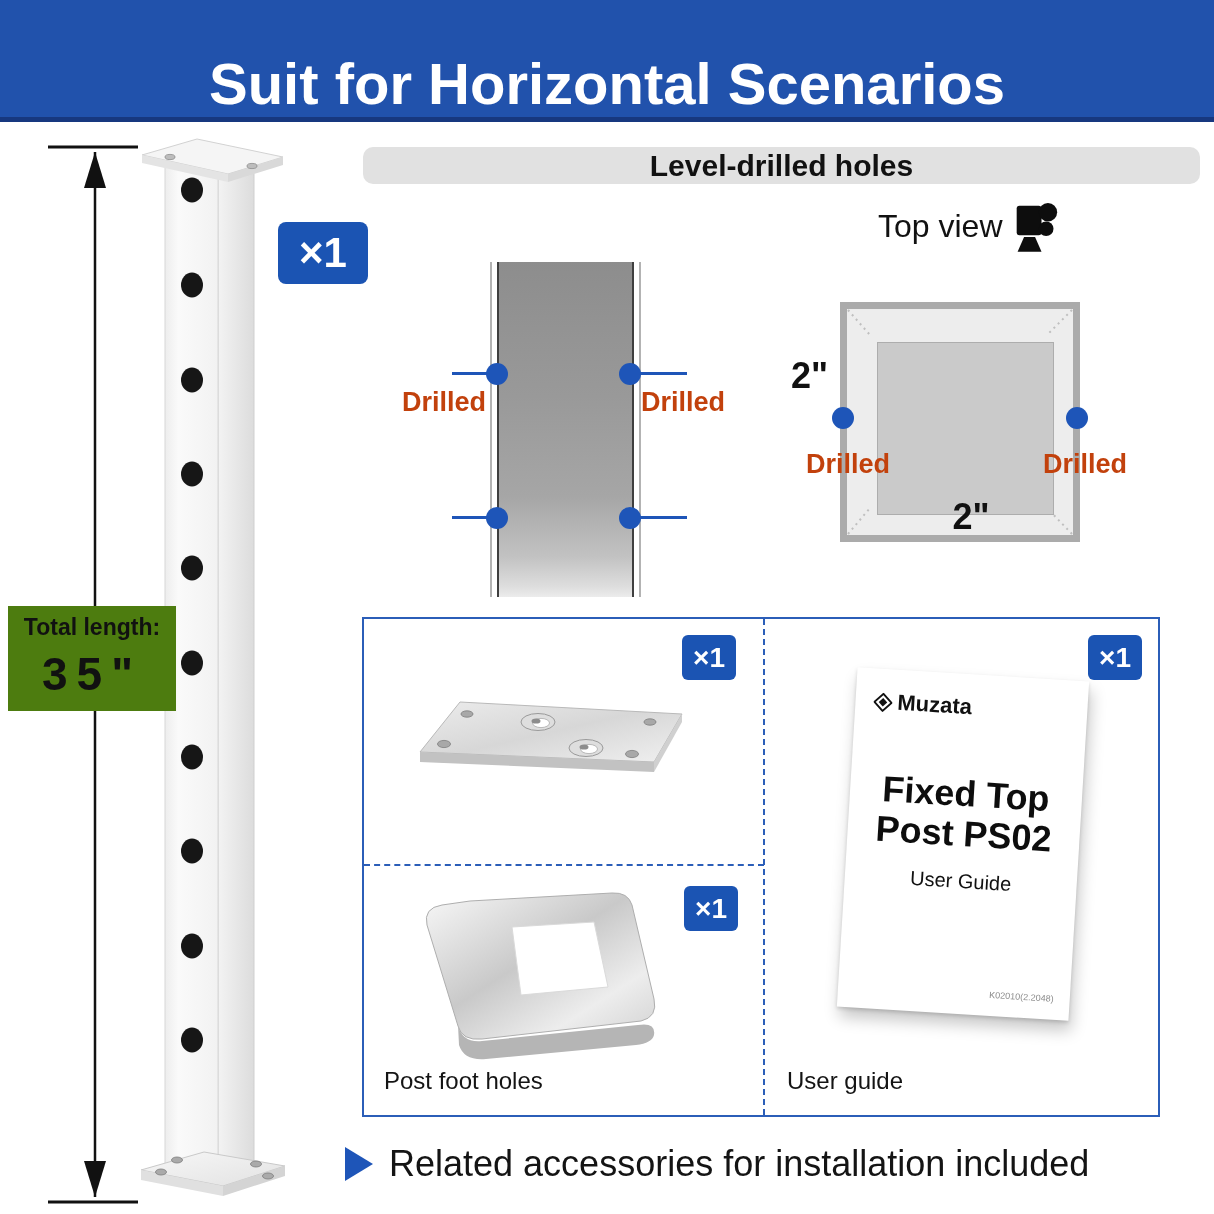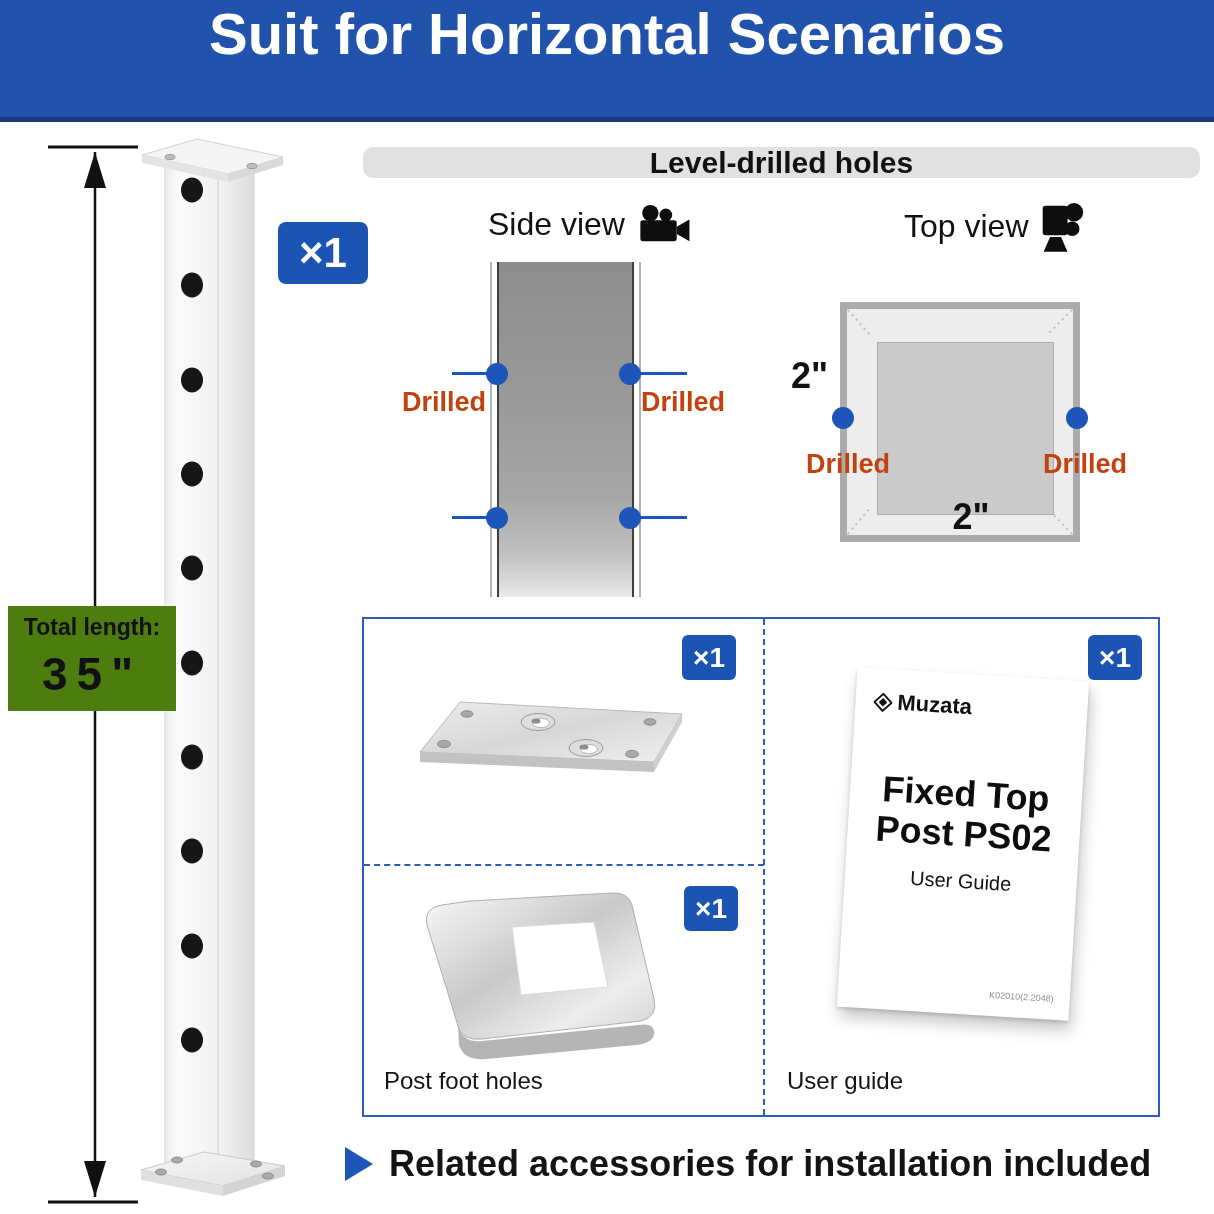--- a/index.html
+++ b/index.html
@@ -4,51 +4,51 @@
 <style>
   html,body{margin:0;padding:0;background:#fff;}
   .canvas{
     position:relative; width:1214px; height:1214px; overflow:hidden;
     background:#fff; font-family:"Liberation Sans", sans-serif; color:#111;
   }
   
   .banner{
     position:absolute; left:0; top:0; width:1214px; height:117px;
     background:#2152AC; border-bottom:5px solid #17387F;
-    display:flex; align-items:flex-start; justify-content:center;
+    display:flex; align-items:flex-end; justify-content:center;
   }
   .banner h1{
     margin:0; color:#fff; font-size:58px; font-weight:800; letter-spacing:0;
   }
   
   .qty-badge{
     position:absolute; background:#1B54B3; color:#fff; font-weight:800;
     display:flex; align-items:center; justify-content:center; border-radius:8px;
   }
   .badge-post{left:278px; top:222px; width:90px; height:62px; font-size:42px;}
   .badge-cell{width:54px; height:45px; font-size:28px; border-radius:6px;}
   
   .total-wrap{
     position:absolute; left:8px; top:606px; width:168px; background:#4d7c0f;
     text-align:center; padding:8px 0 10px 0; z-index:3;
   }
   .total-label{font-size:23px; font-weight:700;}
   .total-value{font-size:46px; font-weight:800; letter-spacing:9px; margin-top:6px;}
   
   .gray-bar{
-    position:absolute; left:363px; top:147px; width:837px; height:31px;
+    position:absolute; left:363px; top:147px; width:837px; height:37px;
     background:#E1E1E1; border-radius:10px; display:flex; align-items:center;
     justify-content:center; font-size:30px; font-weight:700;
   }
   .view-label{
     position:absolute; display:flex; align-items:center; gap:10px;
     font-size:32px; font-weight:500;
   }
   .view-side{left:488px; top:204px;}
-  .view-top{left:878px; top:198px;margin-left:26px;}
+  .view-top{left:878px; top:198px;}
   
   .sv-rect{
     position:absolute; left:497px; top:262px; width:137px; height:335px;
     box-sizing:border-box;
     background:linear-gradient(180deg,#8d8d8d 0%,#999 40%,#a6a6a6 70%,#c2c2c2 88%,#dedede 97%,#ececec 100%);
     border-left:2px solid #3f3f3f; border-right:2px solid #3f3f3f;
   }
   .sv-edge{position:absolute; top:262px; width:2px; height:335px; background:#b3b3b3;}
   .dot{position:absolute; width:22px; height:22px; border-radius:50%; background:#1E55B8;}
   .ann-line{position:absolute; height:3px; background:#1E55B8;}
@@ -88,21 +88,21 @@
     font-size:22px; font-weight:800; color:#111;}
   .guide-title{position:absolute; left:0; top:100px; width:100%; text-align:center;
     font-size:36px; font-weight:800; line-height:1.12; color:#0d0d0d;}
   .guide-sub{position:absolute; left:0; top:196px; width:100%; text-align:center;
     font-size:20px; font-weight:500;}
   .guide-code{position:absolute; right:16px; bottom:16px; font-size:9px; color:#8a8a8a;}
   
   .footer-note{position:absolute; left:345px; top:1143px; display:flex; align-items:center; gap:16px;}
   .play-tri{width:0; height:0; border-top:17px solid transparent; border-bottom:17px solid transparent;
     border-left:28px solid #1E55B8;}
-  .footer-text{font-size:36px; font-weight:700; color:#141414;}
+  .footer-text{font-size:36px; font-weight:400; color:#141414;}
   svg{display:block;}
 </style>
 </head>
 <body>
 
 <div class="canvas">
 
   <header class="banner">
     <h1>Suit for Horizontal Scenarios</h1>
   </header>
@@ -163,31 +163,20 @@
     <div class="total-label">Total length:</div>
     <div class="total-value">35"</div>
   </div>
 
   <div class="qty-badge badge-post">×1</div>
 
   <div class="gray-bar">
     <span>Level-drilled holes</span>
   </div>
 
-  <div class="view-label view-side">
-    <span>Side view</span>
-    <span>
-      <svg width="58" height="40" viewBox="0 0 60 44">
-        <circle cx="15" cy="10" r="9" fill="#0d0d0d"></circle>
-        <circle cx="32" cy="12" r="7" fill="#0d0d0d"></circle>
-        <rect x="4" y="18" width="40" height="23" rx="3" fill="#0d0d0d"></rect>
-        <polygon points="44,25 58,17 58,41 44,33" fill="#0d0d0d"></polygon>
-      </svg>
-    </span>
-  </div>
   <div class="view-label view-top">
     <span>Top view</span>
     <span>
       <svg width="46" height="56" viewBox="0 0 50 60">
         <rect x="4" y="8" width="27" height="32" rx="3" fill="#0d0d0d"></rect>
         <circle cx="38" cy="15" r="10" fill="#0d0d0d"></circle>
         <circle cx="36" cy="33" r="8" fill="#0d0d0d"></circle>
         <polygon points="12,42 24,42 31,58 5,58" fill="#0d0d0d"></polygon>
       </svg>
     </span>

